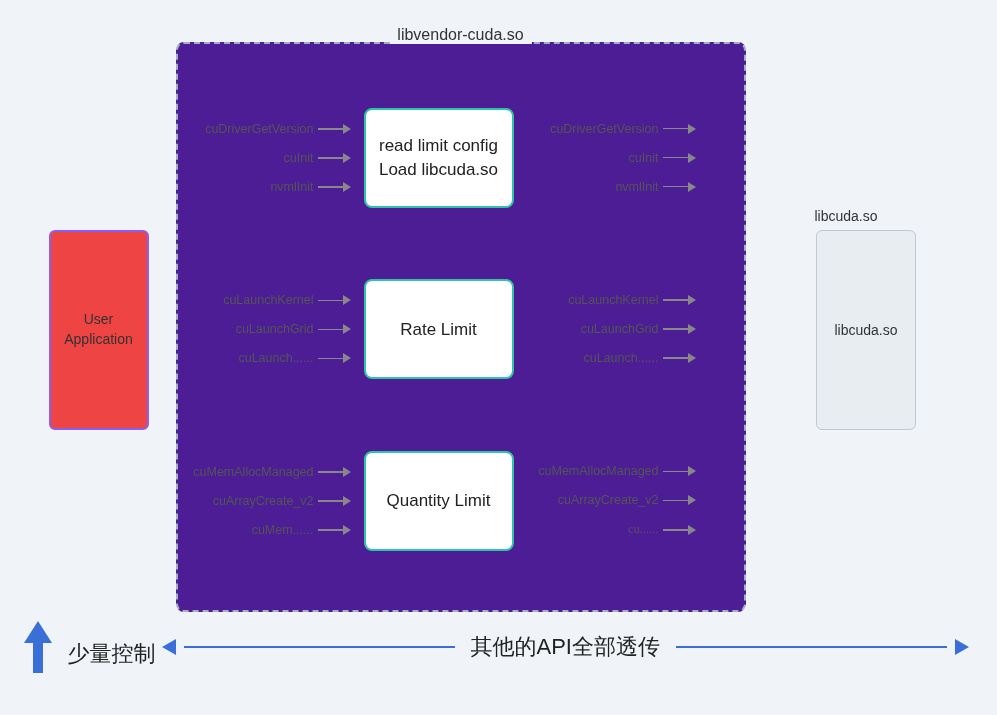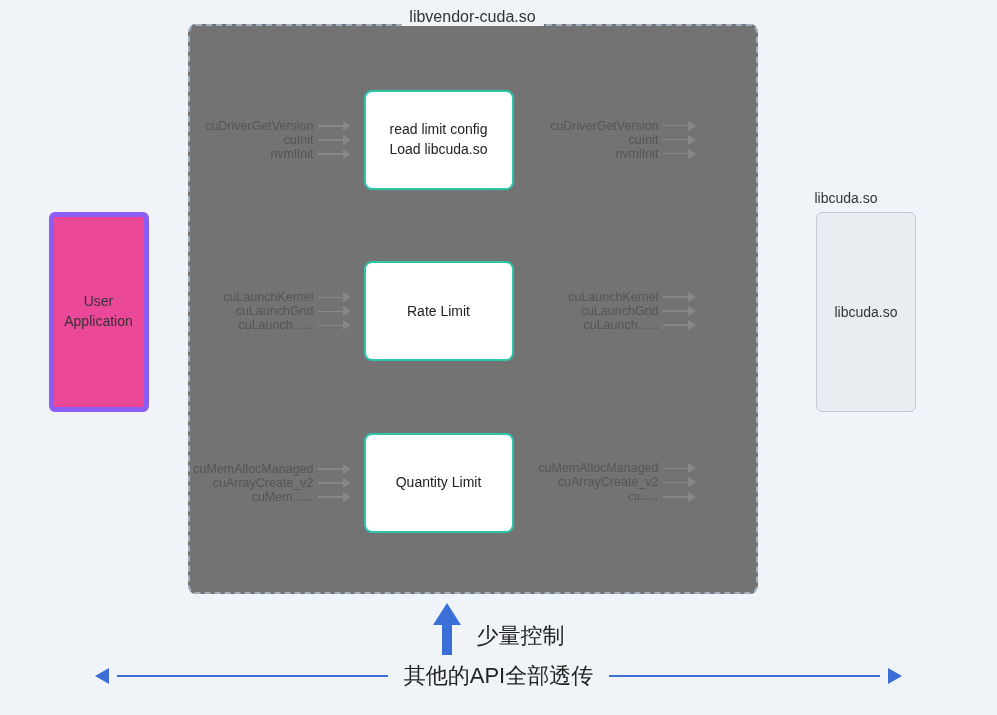--- a/index.html
+++ b/index.html
@@ -18,22 +18,22 @@
     .col-left {
       width: 150px;
       display: flex;
       align-items: center;
       justify-content: center;
       flex-shrink: 0;
     }
     .user-app-box {
       width: 100px;
       height: 200px;
-      background: #ec4899;
-      border: 5px solid #8b5cf6;
+      background: #ef4444;
+      border: 2px solid #8b5cf6;
       border-radius: 6px;
       display: flex;
       align-items: center;
       justify-content: center;
       text-align: center;
       font-size: 14px;
       color: #333;
       line-height: 1.4;
     }
     .libcuda-right-box {
@@ -46,26 +46,26 @@
       align-items: center;
       justify-content: center;
       text-align: center;
       font-size: 14px;
       color: #333;
     }
 
     
     .libvendor-container {
       position: absolute;
-      top: 0; left: 164px;
+      top: 0; left: 152px;
       width: 570px;
       height: 570px;
       border: 2px dashed #a0b0c0;
       border-radius: 8px;
-      background: #737373;
+      background: #4c1d95;
       z-index: 0;
     }
 
     .libvendor-title {
       position: absolute;
       top: -18px;
       left: 50%;
       transform: translateX(-50%);
       font-size: 16px;
       font-weight: 500;
@@ -79,21 +79,21 @@
     .limit-box {
       width: 150px;
       height: 100px;
       background: #ffffff;
       border: 2px solid #2ec4a9;
       border-radius: 8px;
       display: flex;
       align-items: center;
       justify-content: center;
       text-align: center;
-      font-size: 14px;
+      font-size: 17px;
       color: #222;
       line-height: 1.4;
       z-index: 2;
       position: relative;
     }
 
     .arrow-row {
       display: flex;
       align-items: center;
       gap: 4px;
@@ -114,21 +114,21 @@
       border-top: 5px solid transparent;
       border-bottom: 5px solid transparent;
       border-left: 8px solid #888;
       display: inline-block;
     }
 
     
     .bottom-annotations {
       width: 100%;
       display: flex;
-      flex-direction: column;
+      flex-direction: row;
       align-items: center;
       gap: 6px;
       margin-top: 8px;
     }
 
     .up-arrow {
       width: 0;
       height: 0;
       border-left: 14px solid transparent;
       border-right: 14px solid transparent;
@@ -194,21 +194,21 @@
     .columns-outer {
       width: 950px;
       height: 575px;
       position: relative;
     }
 
     
     .arrows-section {
       display: flex;
       flex-direction: column;
-      gap: 0;
+      gap: 15px;
     }
   </style>
 </head>
 <body>
 
 <div class="main-content">
 
   <div class="columns-outer">
 
     <div class="libvendor-container">

